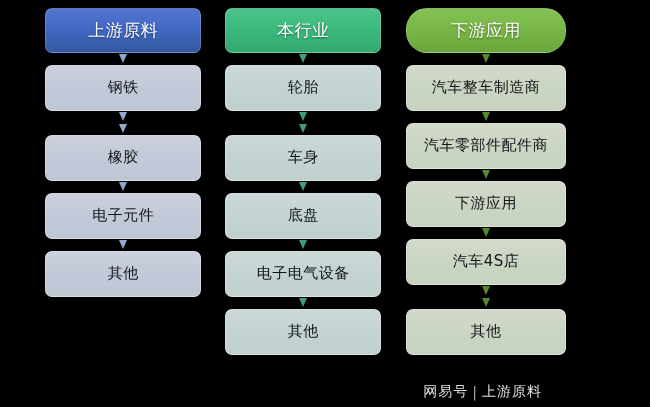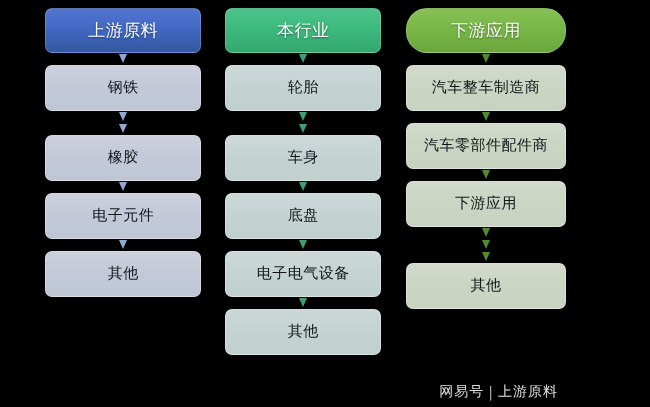--- a/index.html
+++ b/index.html
@@ -105,21 +105,21 @@
     border-top-width: 9px;
     border-top-style: solid;
   }
   .arrow-0 { border-top-color: #93a8cd; }
   .arrow-1 { border-top-color: #3f9e74; }
   .arrow-2 { border-top-color: #55892f; }
 
   
   #watermark {
     position: absolute;
-    right: 8px;
+    right: 24px;
     bottom: 6px;
     font-size: 14px;
     color: #f2f2f2;
     letter-spacing: 1px;
     text-shadow: 0 1px 2px rgba(0,0,0,0.6);
     opacity: 0.92;
     white-space: nowrap;
     pointer-events: none;
     display: flex;
     align-items: center;
@@ -207,20 +207,21 @@
     <div class="node item item-2">汽车零部件配件商</div>
 
     <div class="connector">
       <span class="arrow arrow-2"></span>
     </div>
     <div class="node item item-2">下游应用</div>
 
     <div class="connector">
       <span class="arrow arrow-2"></span>
     </div>
+    <div class="node item item-2">汽车4S店</div>
 
     <div class="connector">
       <span class="arrow arrow-2"></span>
     </div>
 
     <div class="connector">
       <span class="arrow arrow-2"></span>
     </div>
     <div class="node item item-2">其他</div>
   </div>

